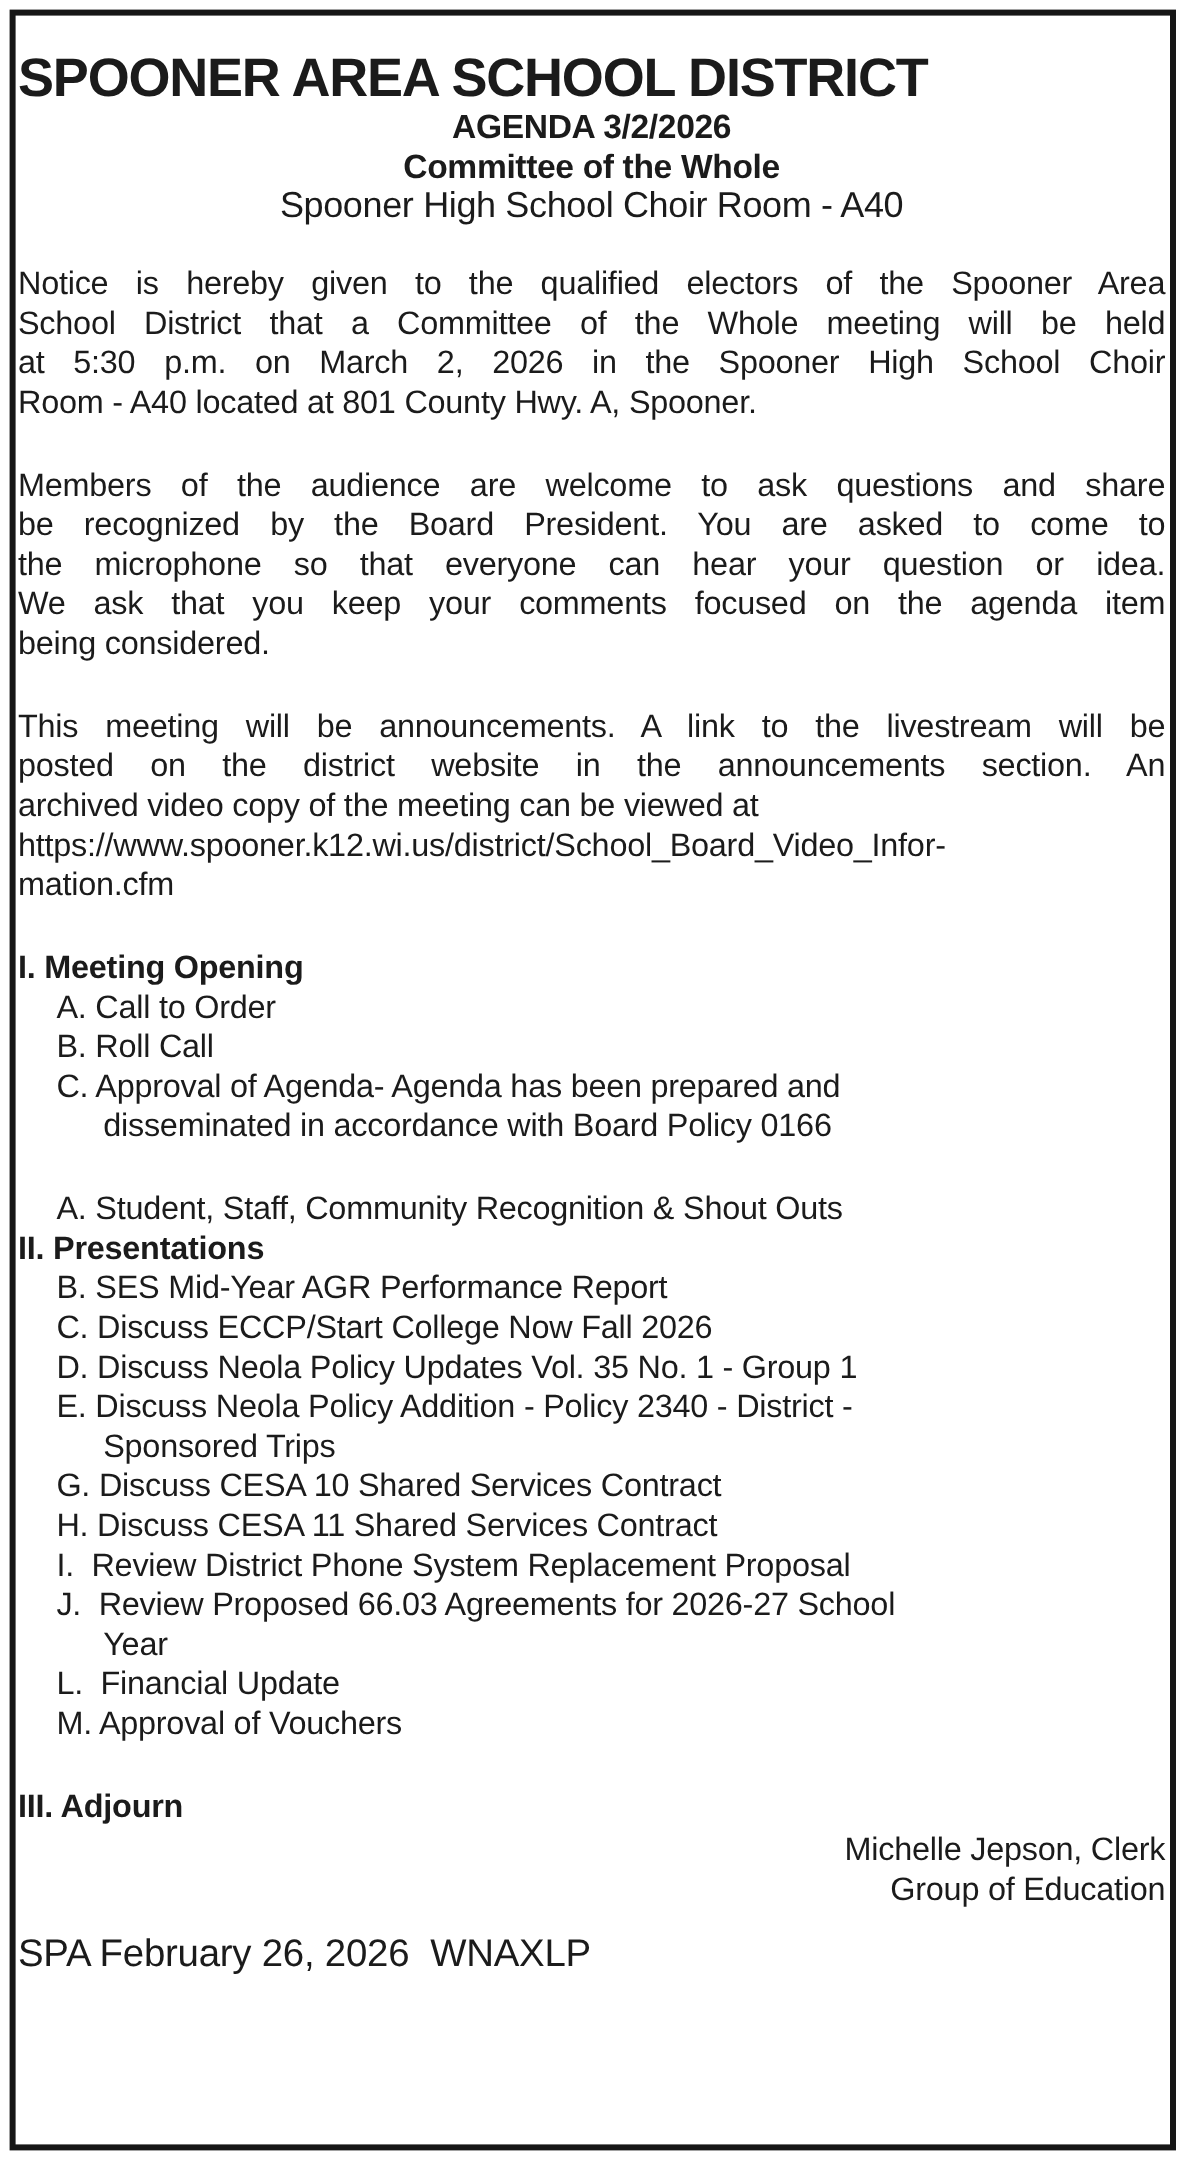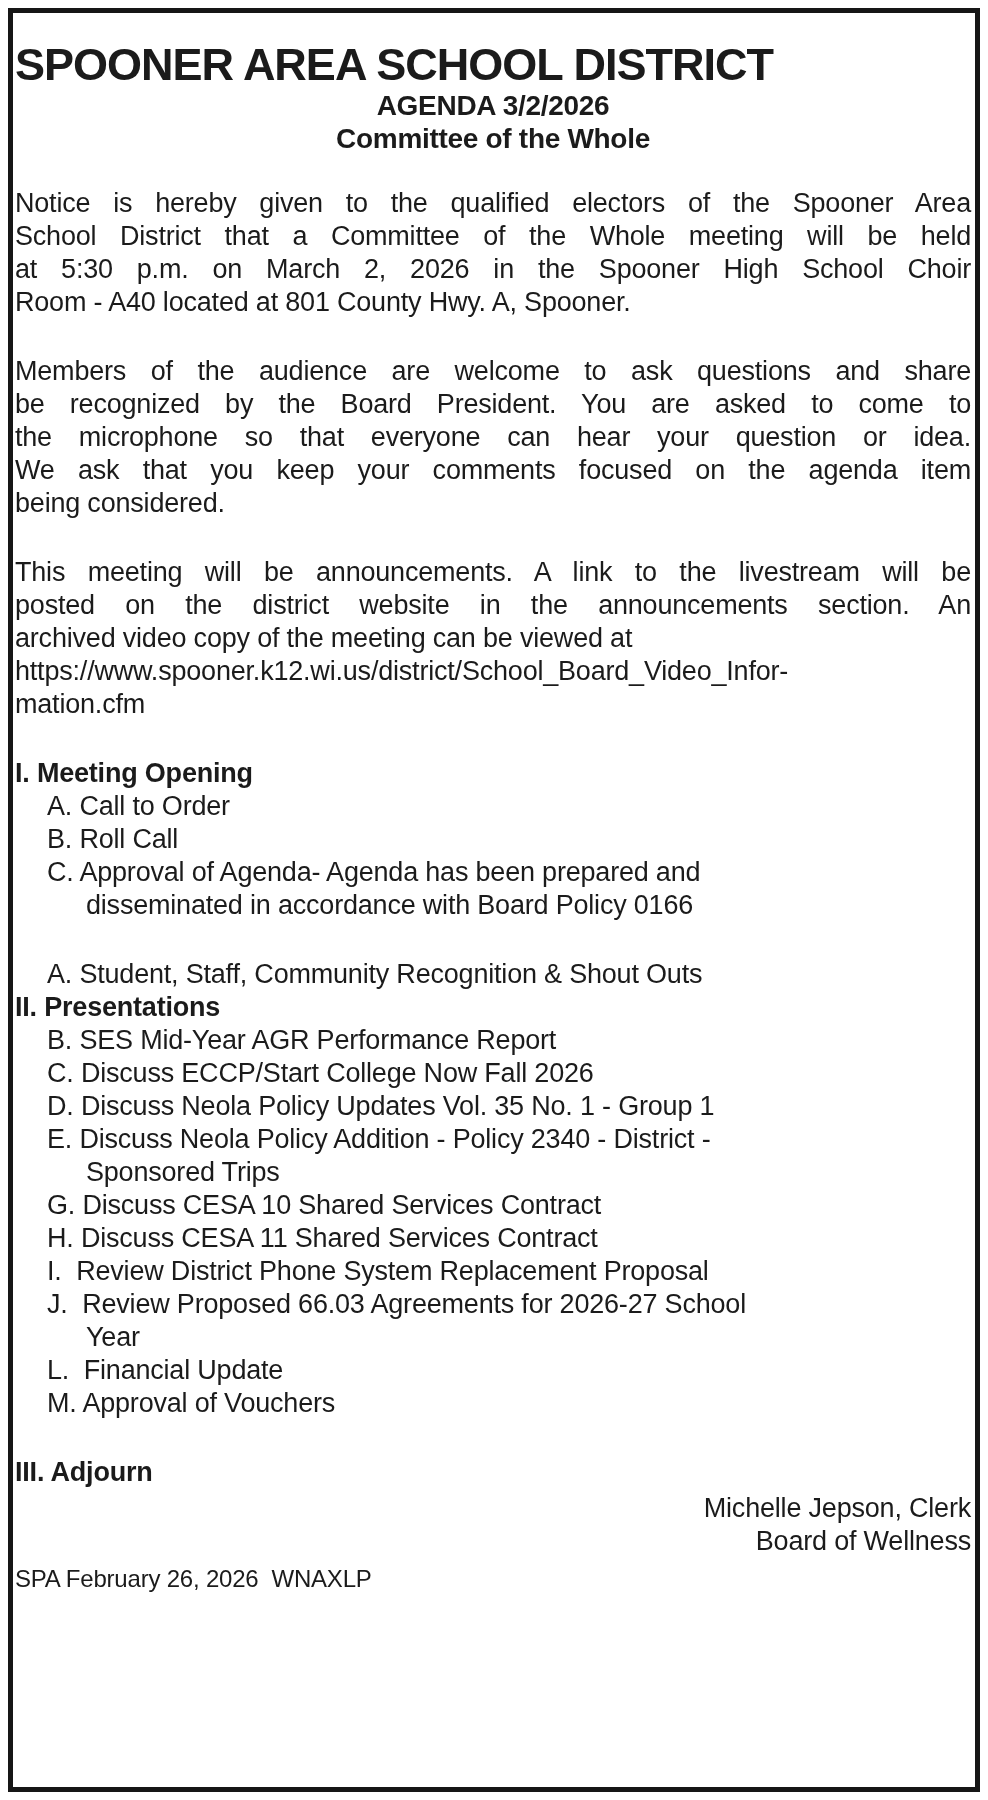--- a/index.html
+++ b/index.html
@@ -15,31 +15,32 @@
   .sub.r{font-size:30px;font-weight:normal;}
   .ln{font-size:27px;line-height:33px;letter-spacing:-0.2px;}
   .j{text-align:justify;text-align-last:justify;}
   .para{margin-top:32px;}
   .gap{margin-top:36px;}
   .h{font-weight:bold;}
   .item{padding-left:32px;white-space:pre;}
   .cont{padding-left:71px;white-space:pre;}
   .sigblock{margin-top:3px;}
   .sig{text-align:right;}
-  .footer{margin-top:6px;font-size:24px;line-height:30px;letter-spacing:-0.2px;white-space:pre;}
+  .footer{margin-top:21px;font-size:32px;line-height:30px;letter-spacing:-0.2px;white-space:pre;}
 </style>
 </head>
 <body>
 
 <div class="sheet">
   <div class="frame">
 
     <div class="title">SPOONER AREA SCHOOL DISTRICT</div>
     <div class="sub b">AGENDA 3/2/2026</div>
     <div class="sub b">Committee of the Whole</div>
+    <div class="sub r">Spooner High School Choir Room - A40</div>
 
     <div class="para">
       <div class="ln j">Notice is hereby given to the qualified electors of the Spooner Area</div>
       <div class="ln j">School District that a Committee of the Whole meeting will be held</div>
       <div class="ln j">at 5:30 p.m. on March 2, 2026 in the Spooner High School Choir</div>
       <div class="ln">Room - A40 located at 801 County Hwy. A, Spooner.</div>
     </div>
 
     <div class="gap">
       <div class="ln j">Members of the audience are welcome to ask questions and share</div>
@@ -81,19 +82,19 @@
       <div class="ln item">L.  Financial Update</div>
       <div class="ln item">M. Approval of Vouchers</div>
     </div>
 
     <div class="gap">
       <div class="ln h">III. Adjourn</div>
     </div>
 
     <div class="sigblock">
       <div class="ln sig">Michelle Jepson, Clerk</div>
-      <div class="ln sig">Board of Wellness</div>
+      <div class="ln sig">Group of Education</div>
     </div>
 
     <div class="footer">SPA February 26, 2026  WNAXLP</div>
 
   </div>
 </div>
 
 </body></html>

